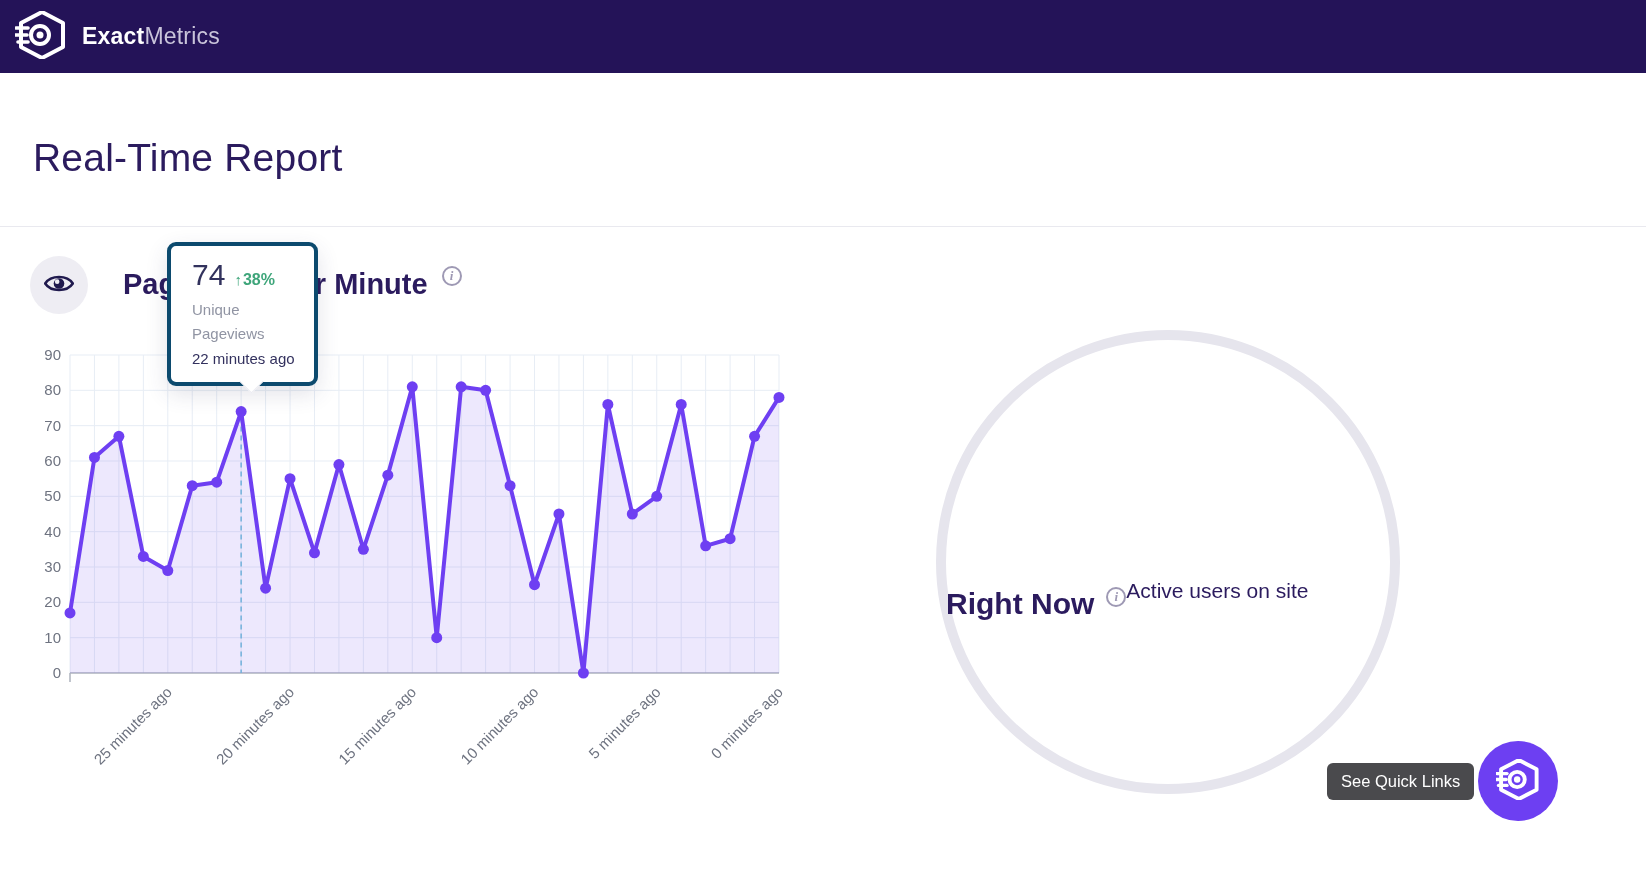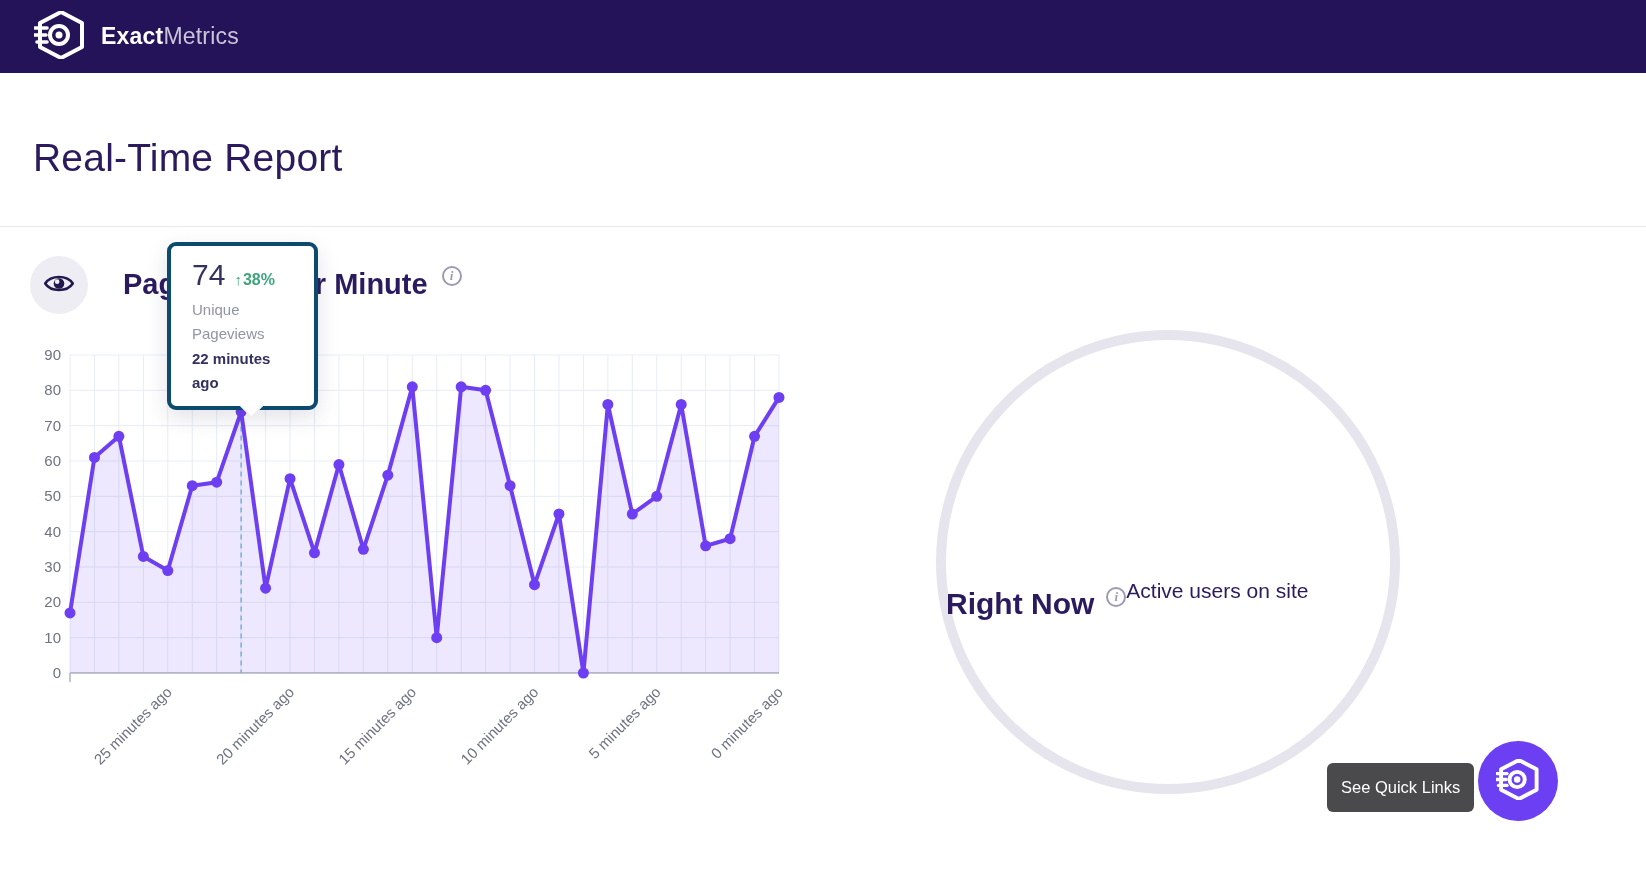--- a/index.html
+++ b/index.html
@@ -10,21 +10,21 @@
     --nav_text:#f2f0f8; --brand_light:#c9c4da; --divider:#e9e9ef;
   }
   *{margin:0;padding:0;box-sizing:border-box;}
   html,body{width:1646px;height:881px;}
   body{
     position:relative;overflow:hidden;background:#fff;
     font-family:"Liberation Sans", sans-serif;color:var(--ink);
   }
   
   .topnav{position:absolute;left:0;top:0;width:1646px;height:73px;background:var(--nav_bg);}
-  .brand{position:absolute;left:34px;top:0;height:73px;display:flex;align-items:center;gap:15px;cursor:pointer;}
+  .brand{position:absolute;left:15px;top:0;height:73px;display:flex;align-items:center;gap:15px;cursor:pointer;}
   .brand-text{font-size:23px;color:#fff;letter-spacing:.2px;}
   .brand-text b{font-weight:700;}
   .brand-text .lite{font-weight:400;color:var(--brand_light);}
   .nav-items{position:absolute;left:341px;top:0;height:52px;display:flex;align-items:center;gap:36px;}
   .nav-item{position:relative;color:var(--nav_text);font-size:17.5px;cursor:pointer;white-space:nowrap;}
   .nav-item.active::after{content:"";position:absolute;left:-1px;right:-1px;top:calc(100% + 13px);height:3px;background:#fff;}
   
   .page-title{position:absolute;left:33px;top:136px;font-size:39px;font-weight:400;color:var(--ink);letter-spacing:.2px;text-align:right;}
   .header-divider{position:absolute;left:0;top:226px;width:1646px;height:1px;background:var(--divider);}
   
@@ -37,31 +37,31 @@
   
   .chart-tip{position:absolute;left:167px;top:242px;width:151px;background:#fff;border:4px solid #0c4a6e;border-radius:9px;
     box-shadow:0 8px 22px rgba(60,60,100,.14);padding:12px 14px 11px 21px;z-index:6;}
   .chart-tip::after{content:"";position:absolute;left:72px;bottom:-8px;width:16px;height:16px;background:#fff;
     border-right:1px solid #ececf2;border-bottom:1px solid #ececf2;transform:rotate(45deg);}
   .tip-row{display:flex;align-items:baseline;gap:9px;}
   .tip-value{font-size:30px;color:var(--tip_ink);}
   .tip-change{color:var(--green);font-weight:700;font-size:16px;white-space:nowrap;}
   .tip-arrow{font-weight:400;font-size:15px;margin-right:1px;}
   .tip-series{font-size:15px;color:var(--tip_gray);line-height:24px;margin-top:6px;}
-  .tip-time{font-size:15px;color:#33315e;line-height:24px;margin-top:1px;font-weight:bold;}
+  .tip-time{font-size:15px;color:#33315e;line-height:24px;margin-top:1px;}
   
   .rn-circle{position:absolute;left:936px;top:330px;width:464px;height:464px;border-radius:50%;
     border:10px solid var(--circle_border);background:#fff;display:flex;align-items:center;}
   .rn-head{margin-top:84px;font-size:30px;font-weight:800;color:var(--ink);white-space:nowrap;}
   .rn-head .info{vertical-align:13px;margin-left:12px;}
   .rn-value{margin-top:32px;font-size:130px;line-height:1;color:var(--green);}
   .rn-caption{margin-top:58px;font-size:21px;color:var(--ink);}
   
   .quick-links{position:absolute;left:1327px;top:763px;background:var(--quick_bg);color:#fff;font-size:16.5px;
-    padding:15px 14px;border-radius:6px;cursor:pointer;white-space:nowrap;}
+    padding:9px 14px;border-radius:6px;cursor:pointer;white-space:nowrap;}
   .fab{position:absolute;left:1478px;top:741px;width:80px;height:80px;border-radius:50%;background:var(--fab_bg);
     display:flex;align-items:center;justify-content:center;cursor:pointer;}
 </style>
 </head>
 <body>
 
 <nav class="topnav">
   <div class="brand">
     <span>
       <svg width="52" height="48" viewBox="0 0 52 48">

